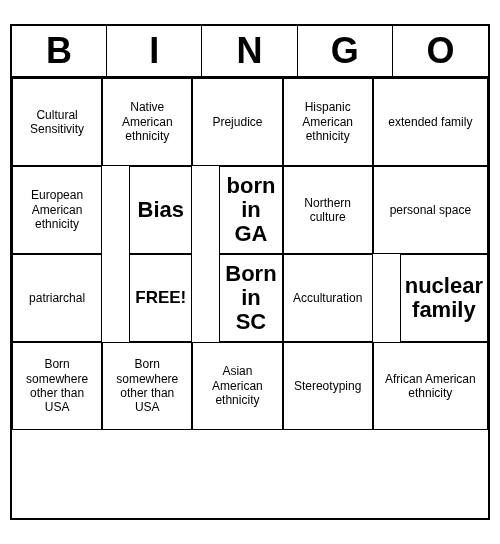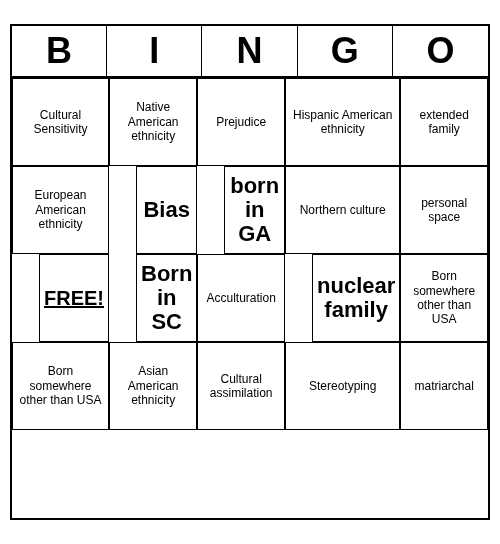--- a/index.html
+++ b/index.html
@@ -52,23 +52,22 @@
       font-size: 12px;
       line-height: 1.2;
     }
     .bingo-cell.large-text {
       font-size: 22px;
       font-weight: bold;
       line-height: 1.1;
       margin-left: 27px;
     }
     .bingo-cell.free {
-      font-size: 20px;
+      font-size: 17px;
       font-weight: bold;
-      text-decoration: underline;
     }
   </style>
 </head>
 <body>
 
 <div class="bingo-card">
   <div class="bingo-header">
   <div class="bingo-header-cell">B</div>
       <div class="bingo-header-cell">I</div>
       <div class="bingo-header-cell">N</div>
@@ -79,24 +78,24 @@
   <div class="bingo-cell">Cultural Sensitivity</div>
       <div class="bingo-cell">Native American ethnicity</div>
       <div class="bingo-cell">Prejudice</div>
       <div class="bingo-cell">Hispanic American ethnicity</div>
       <div class="bingo-cell">extended family</div>
       <div class="bingo-cell">European American ethnicity</div>
       <div class="bingo-cell large-text">Bias</div>
       <div class="bingo-cell large-text">born in GA</div>
       <div class="bingo-cell">Northern culture</div>
       <div class="bingo-cell">personal space</div>
+      <div class="bingo-cell">patriarchal</div>
       <div class="bingo-cell large-text free">FREE!</div>
       <div class="bingo-cell large-text">Born in SC</div>
       <div class="bingo-cell">Acculturation</div>
       <div class="bingo-cell large-text">nuclear family</div>
       <div class="bingo-cell">Born somewhere other than USA</div>
       <div class="bingo-cell">Born somewhere other than USA</div>
       <div class="bingo-cell">Asian American ethnicity</div>
-      <div class="bingo-cell">Cultural assimilation</div>
       <div class="bingo-cell">Stereotyping</div>
-      <div class="bingo-cell">matriarchal</div>
+      <div class="bingo-cell">African American ethnicity</div>
     </div>
 </div>
 
 </body></html>

